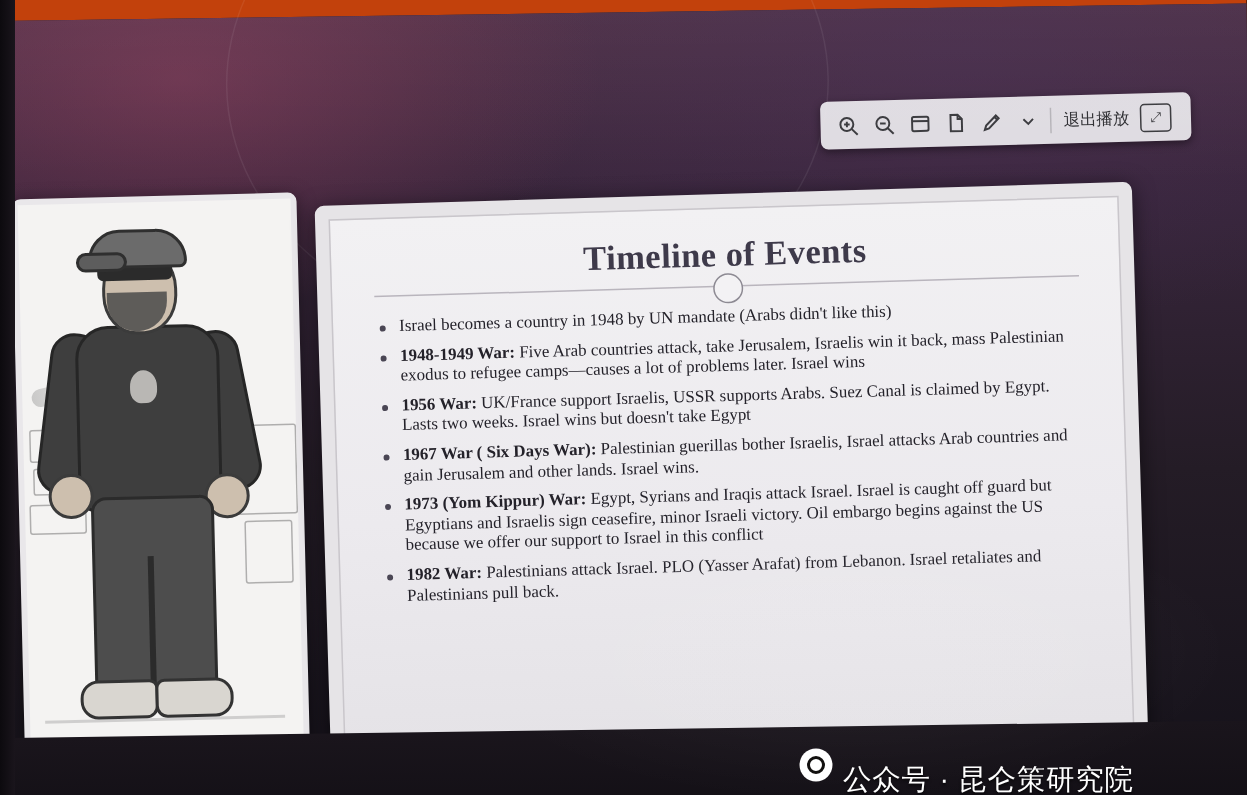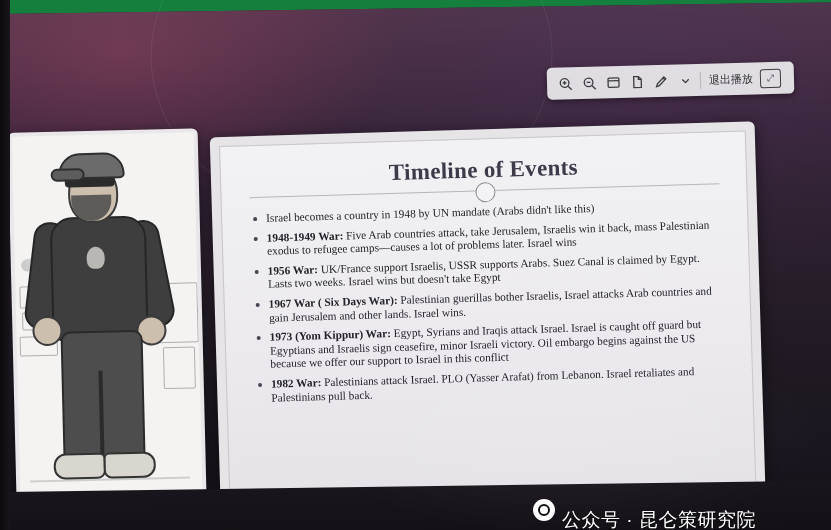--- a/index.html
+++ b/index.html
@@ -13,21 +13,21 @@
     overflow: hidden;
     font-family: "Liberation Serif", serif;
   }
 
   
   #screen-photo {
     position: absolute;
     left: 0; top: 0;
     width: 831px;
     height: 530px;
-    background: #15803d;
+    background: #c2410c;
   }
 
   
   #monitor {
     position: absolute;
     left: 0px;
     top: 14px;
     width: 831px;
     height: 516px;
     background: linear-gradient(180deg,#2a222c 0%, #241d26 40%, #1b161d 100%);

